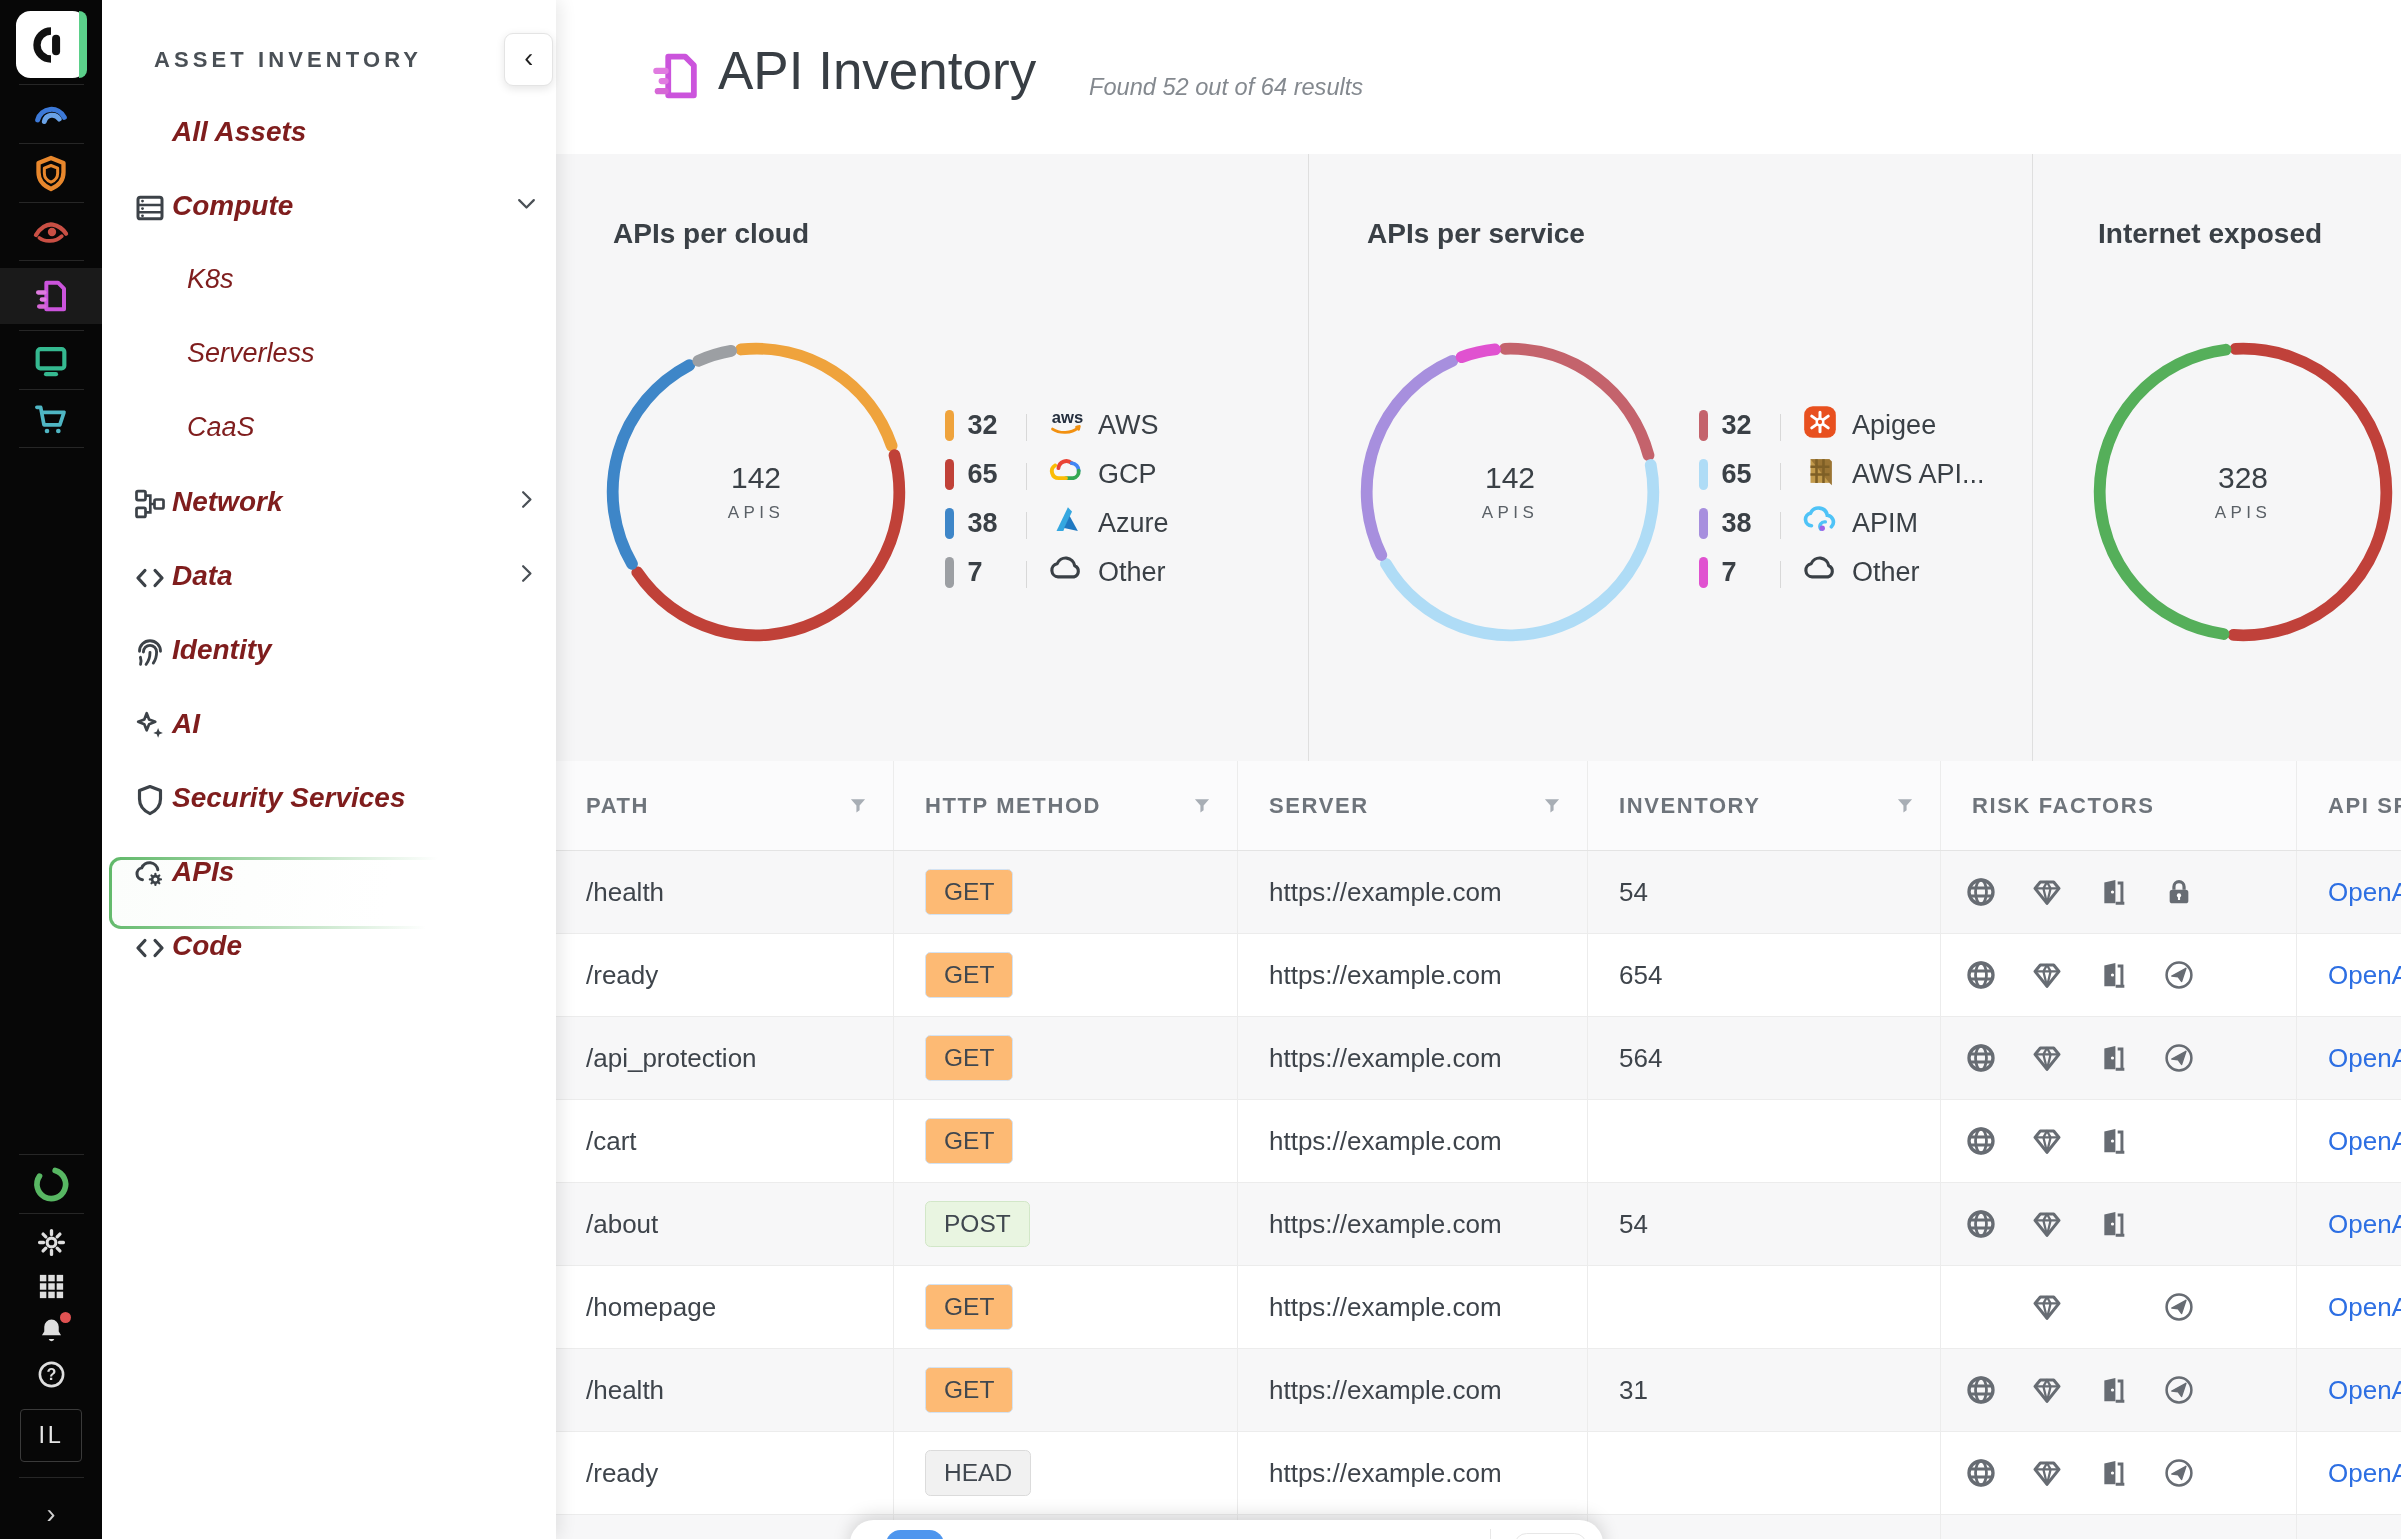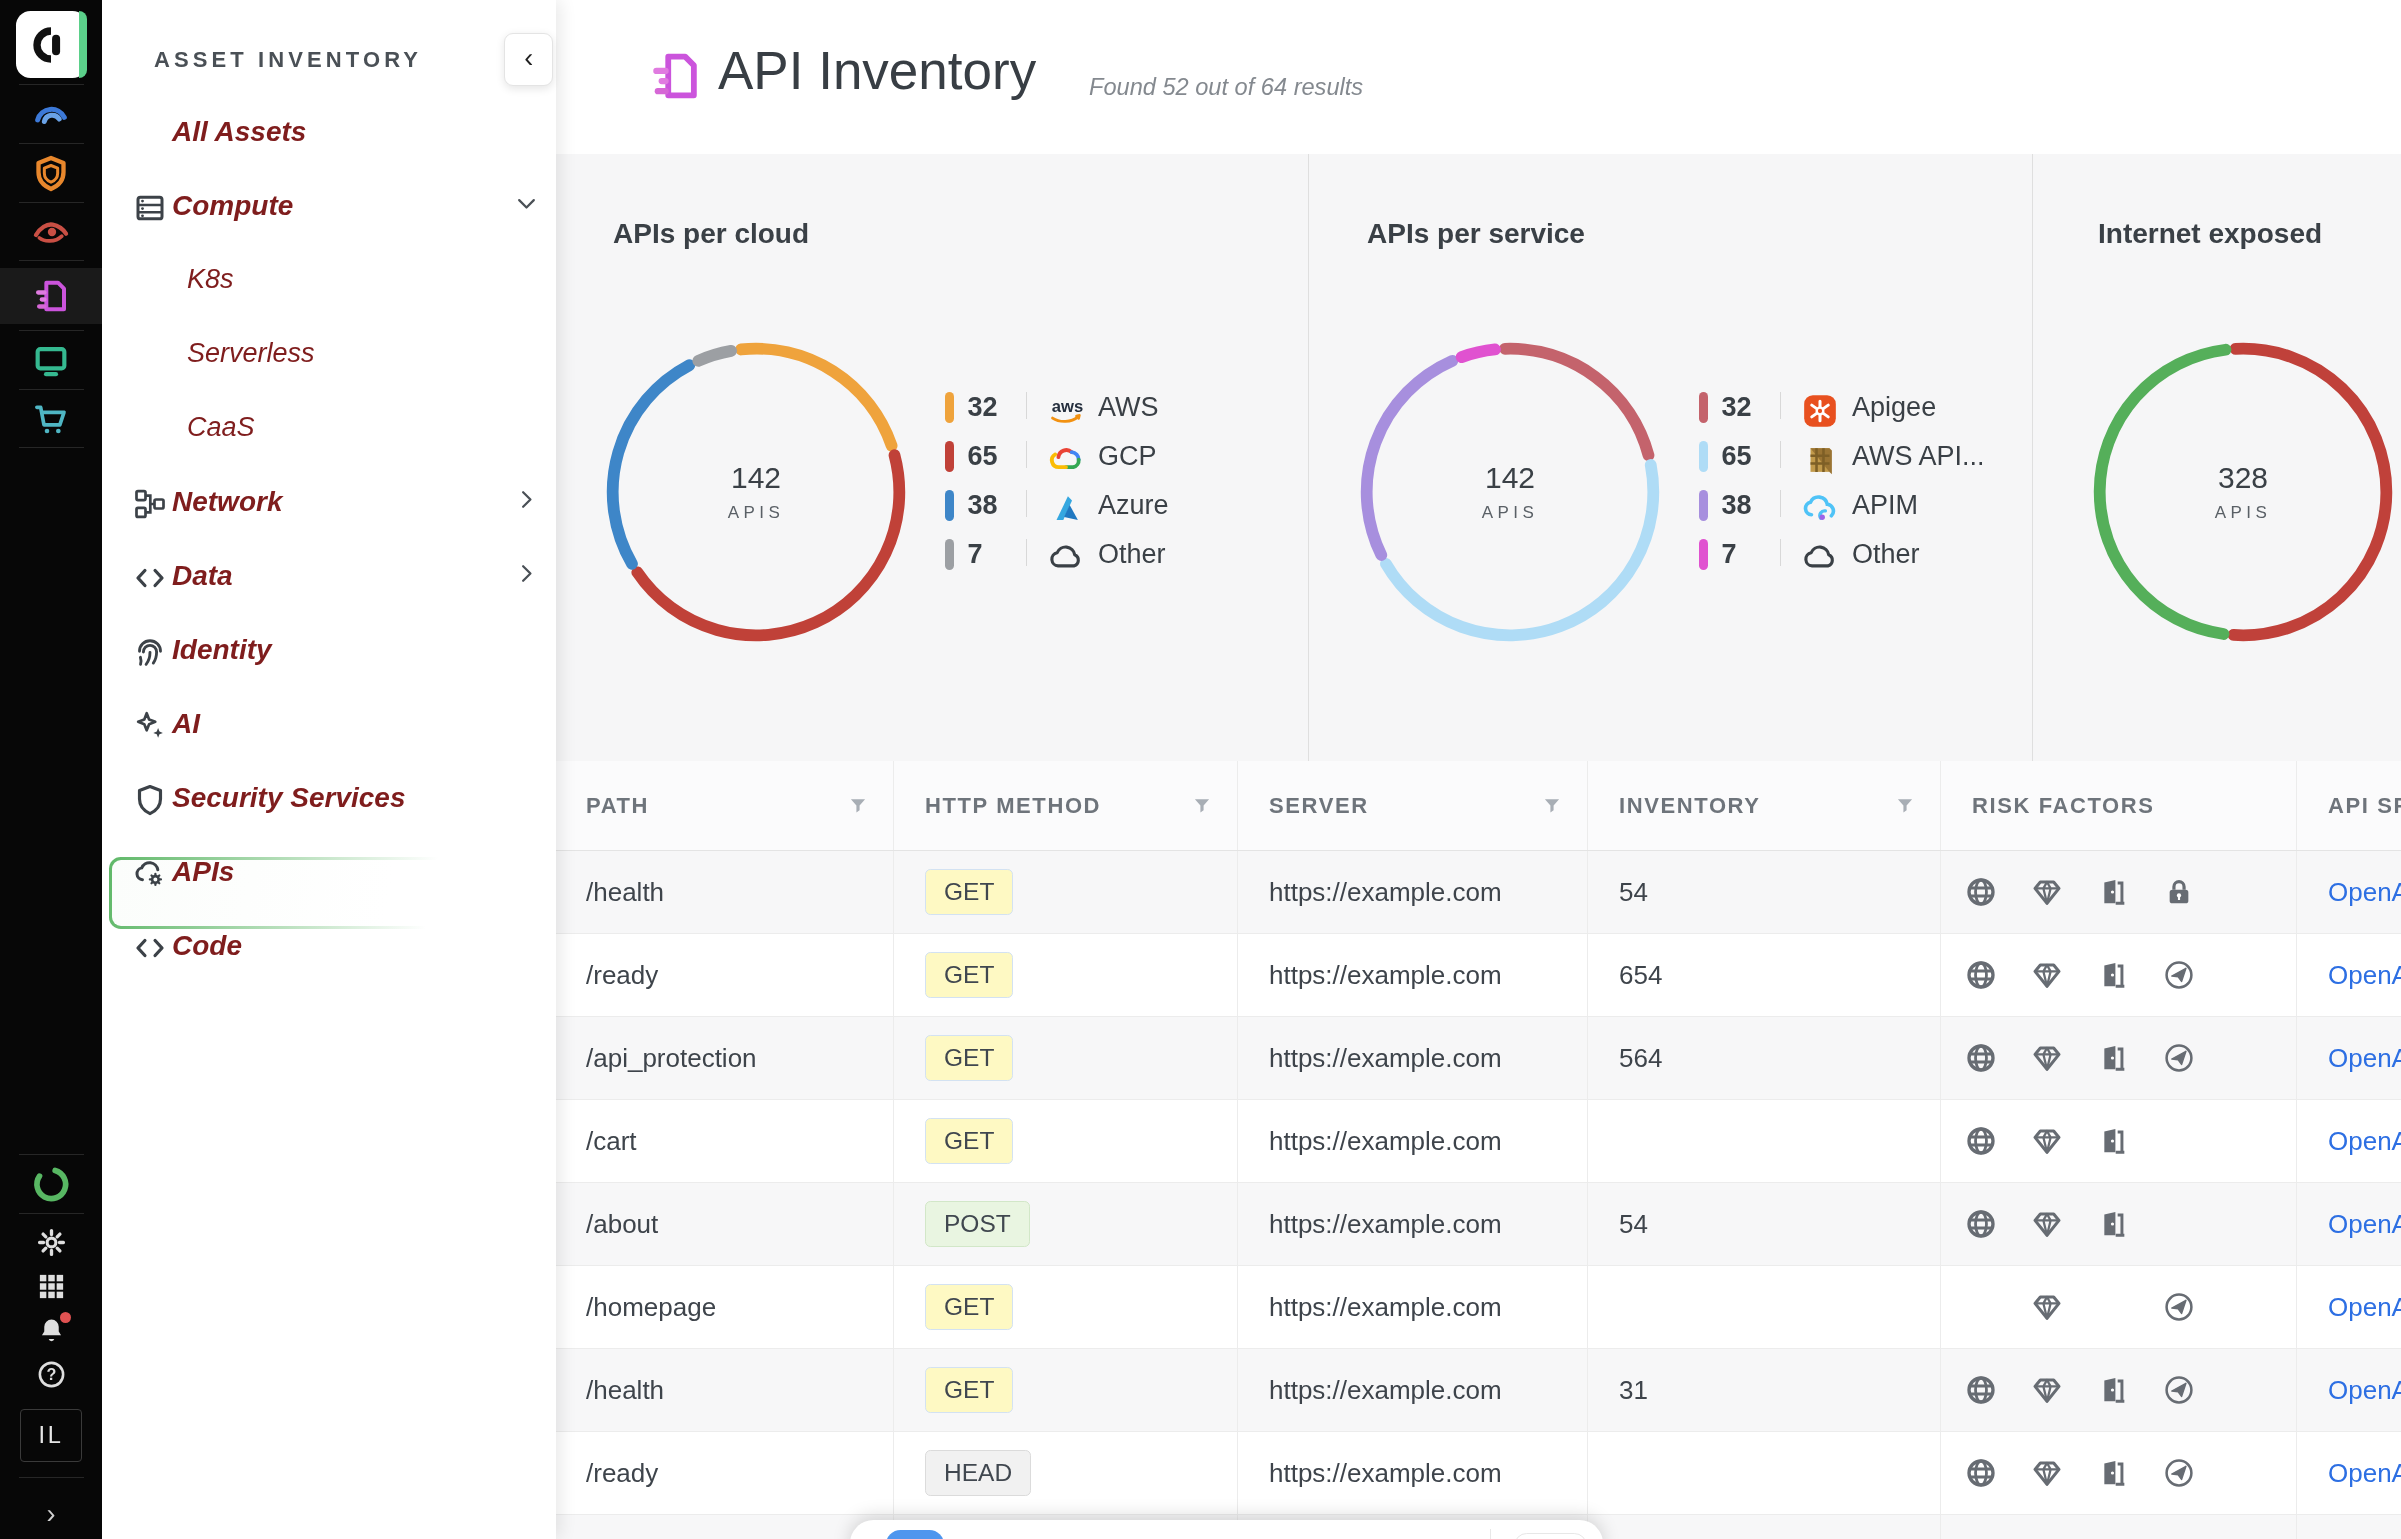--- a/index.html
+++ b/index.html
@@ -61,41 +61,41 @@
   .panel+.panel{border-left:0.9px solid #DFDFDF}
   .p1{width:753px}.p2{width:723px}.p3{width:998px}
   .ptitle{position:absolute;top:64px;left:58px;font-size:28px;font-weight:700;color:#3A4046}
   .p3 .ptitle{left:65px}
   .donut{position:absolute;top:182px;left:45px;width:312px;height:312px}
   .p3 .donut{left:54px}
   .dcenter{position:absolute;inset:0;display:flex;flex-direction:column;align-items:center;justify-content:center;pointer-events:none}
   .dval{font-size:30px;color:#3A4046}
   .dlab{font-size:17px;letter-spacing:4.5px;color:#5A6066;margin-top:7.3px}
   .legend{position:absolute;left:390px;top:238px}
-  .litem{height:49px;display:flex;align-items:flex-start}
+  .litem{height:49px;display:flex;align-items:flex-end}
   .lbar{width:9px;height:31px;border-radius:4.5px;flex:none}
   .lnum{width:58px;margin-left:13.6px;font-size:27px;font-weight:700;color:#3A4046}
   .lsep{width:1.8px;height:27px;background:#D8D8D8;margin-right:20px;flex:none}
   .licon{width:38px;height:38px;margin-right:12.7px;flex:none}
   .licon svg{width:38px;height:38px}
   .llab{font-size:27px;color:#3A4046;white-space:nowrap}
 
   
   .tablewrap{position:absolute;top:761px;left:0;right:0;bottom:0;background:#fff;overflow:hidden}
   .thead{height:89px;display:flex;background:#FBFBFC;border-bottom:0.9px solid #E4E4E4}
   .th{position:relative;display:flex;align-items:center;padding-left:31px;box-sizing:border-box;flex:none;
       font-size:22px;font-weight:700;letter-spacing:1.6px;color:#6E747B;border-right:0.9px solid #ECECEC}
   .th .funnel{position:absolute;right:25.4px;width:20px;height:20px;color:#A8AEB5;cursor:pointer}
   .tr{height:82px;display:flex;border-bottom:0.9px solid #ECECEC;background:#fff;cursor:pointer}
   .tr.odd{background:#F7F7F8}
   .td{display:flex;align-items:center;padding-left:31px;box-sizing:border-box;flex:none;
       font-size:26px;color:#3E444B;border-right:0.9px solid #ECECEC;overflow:hidden}
   .cw0{width:339px}.cw1{width:344px}.cw2{width:350px}.cw3{width:353px}.cw4{width:356px}.cw5{width:417px;border-right:none}
   .badge{padding:8.2px 18px;border-radius:5.4px;font-size:24.5px;color:#40474F;border:0.9px solid}
-  .b-get{background:#fef9c3;border-color:#D3E2F2}
+  .b-get{background:#fdba74;border-color:#D3E2F2}
   .b-post{background:#E9F5E1;border-color:#D2E7C8}
   .b-head{background:#F1F1F1;border-color:#DBDBDB}
   .td.risk{padding-left:23.6px}
   .rslot{width:66px;display:flex;align-items:center;justify-content:flex-start}
   .rslot svg{width:32px;height:32px;color:#676C73}
   .speclink{color:#2D6FE3;text-decoration:none}
 
   
   .floatbar{position:absolute;left:850px;top:1520px;width:753px;height:82px;background:#fff;z-index:50;
             border-radius:23.6px 23.6px 0 0;box-shadow:0 -3.6px 18px rgba(0,0,0,.15)}

